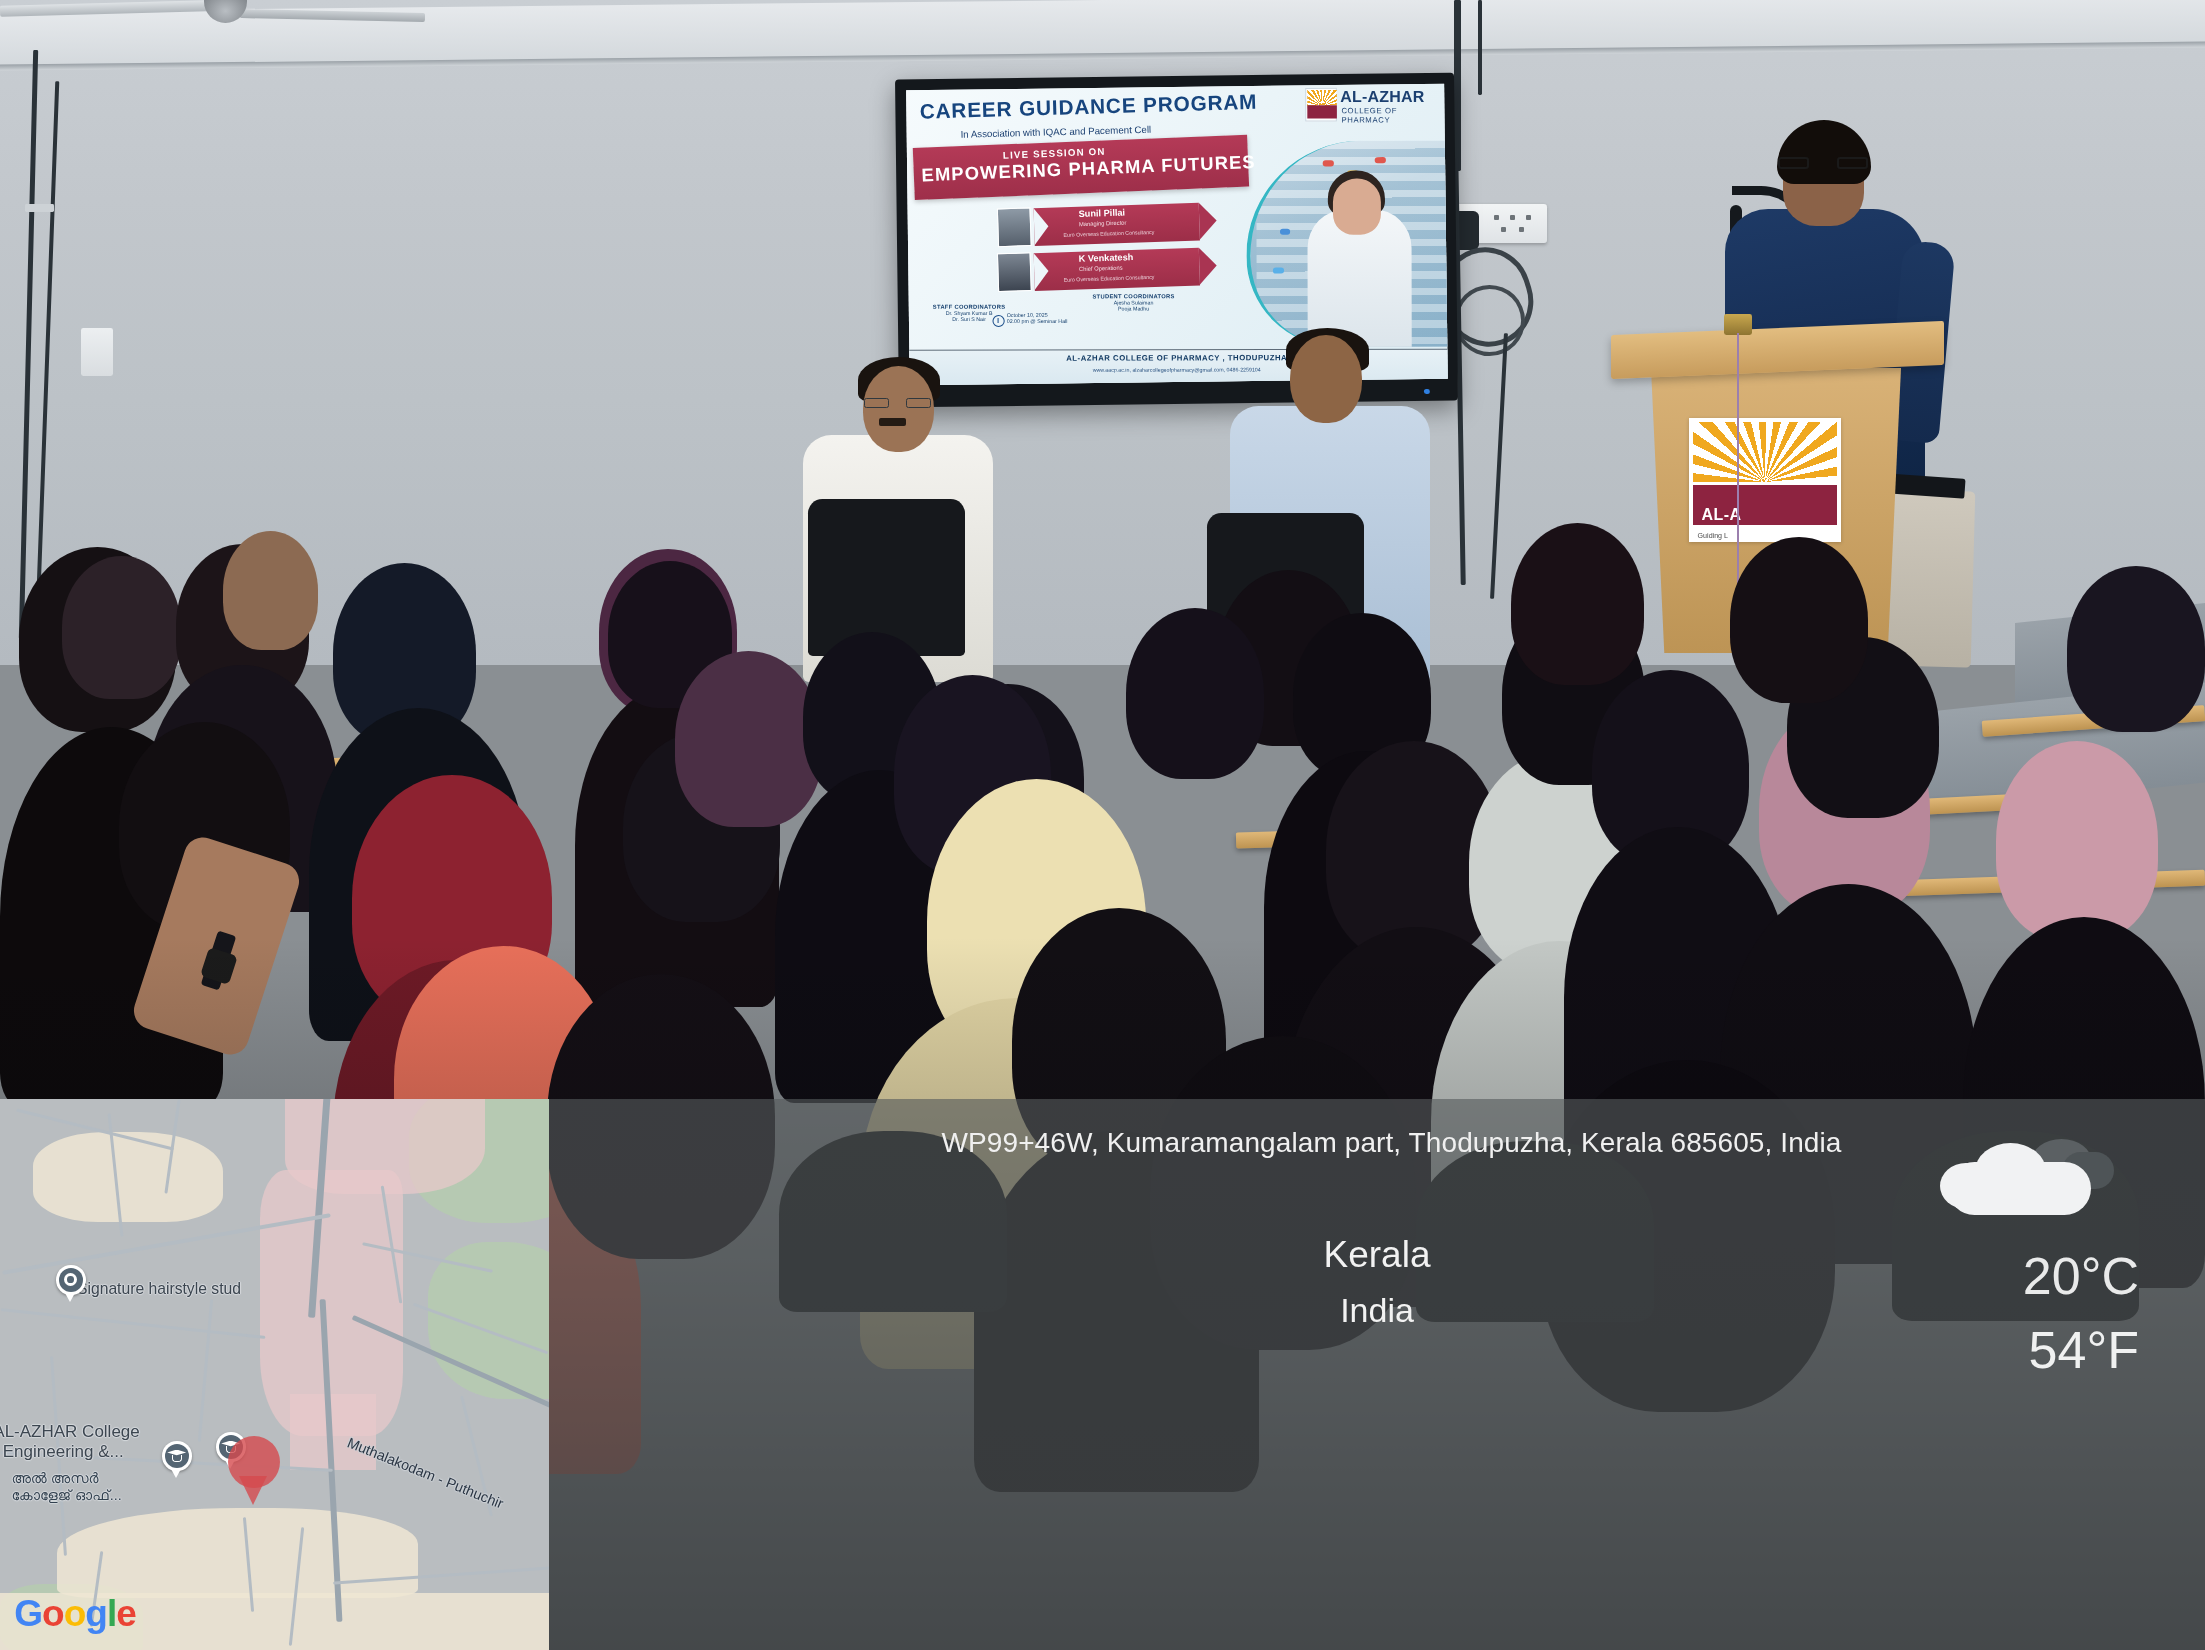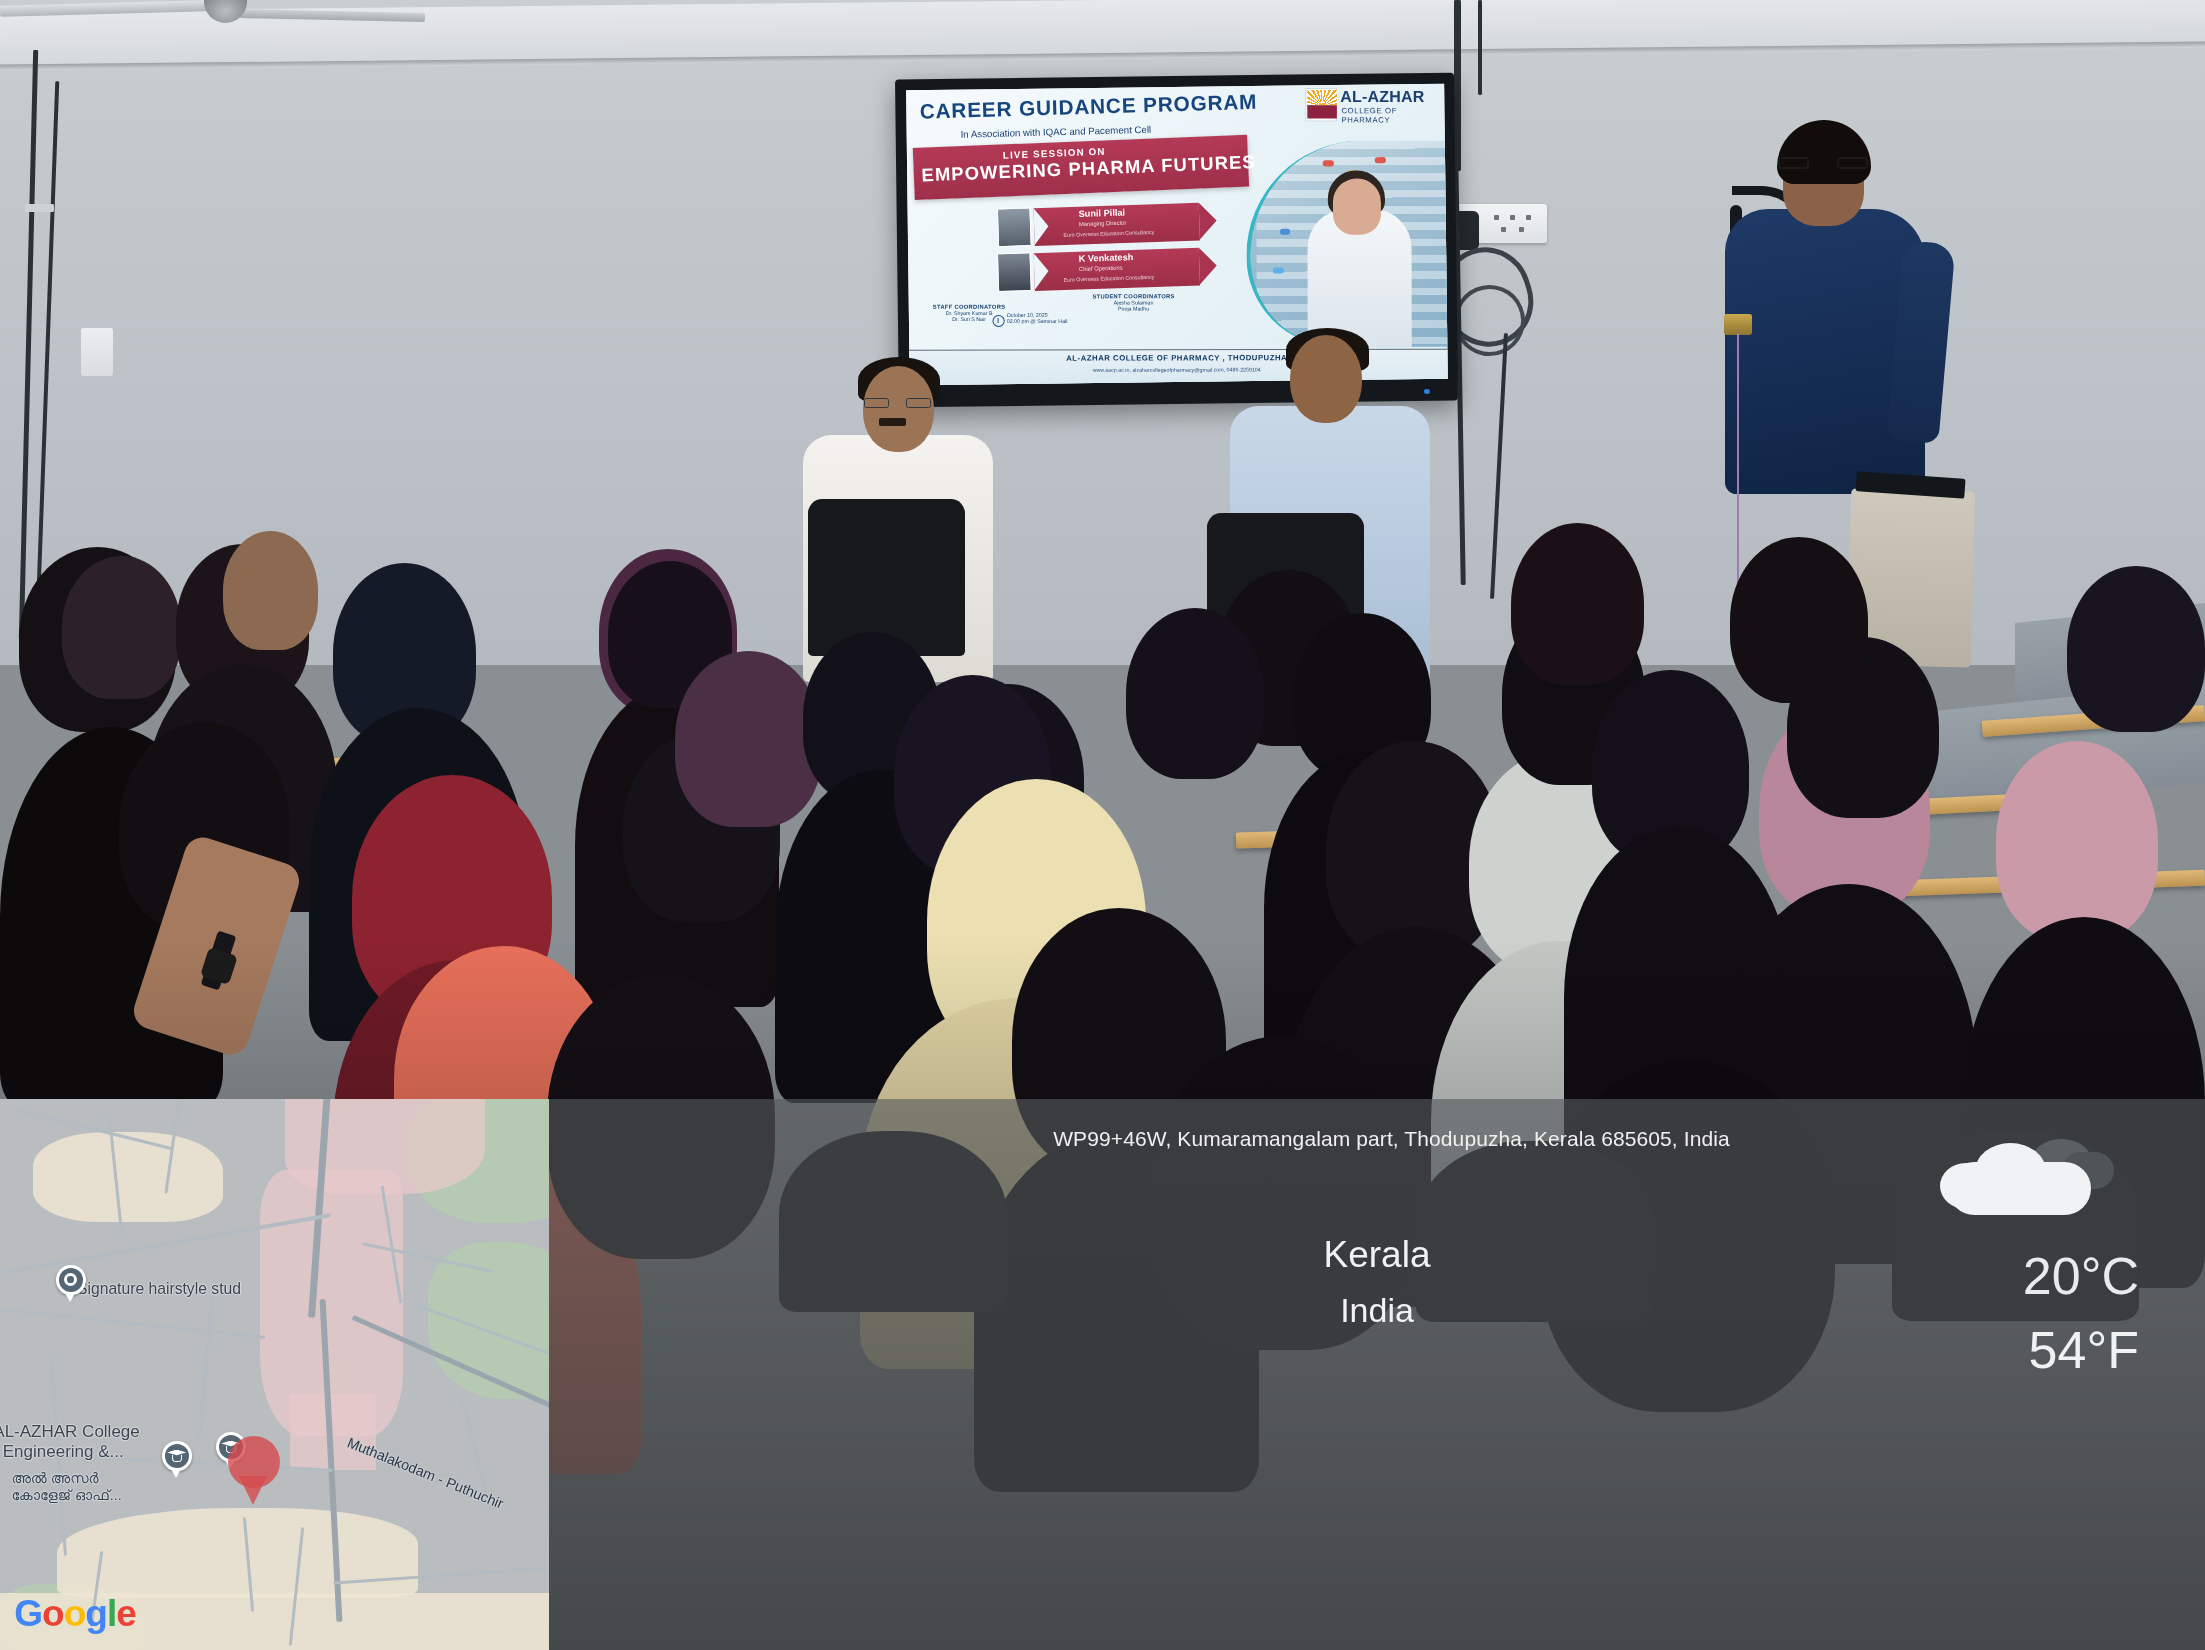--- a/index.html
+++ b/index.html
@@ -505,21 +505,21 @@
   .g-b{ color:#4285F4; } .g-r{ color:#EA4335; }
   .g-y{ color:#FBBC05; } .g-g{ color:#34A853; }
 
   .info-panel{
     position:absolute; left:549px; top:0; right:0; height:551px;
     background:rgba(86,90,92,.62);
     color:#ffffff;
   }
   .addr{
     position:absolute; left:0; right:0; top:27.6px;
-    text-align:center; font-size:21px; color:#f0f0f0;
+    text-align:center; font-size:28px; color:#f0f0f0;
     letter-spacing:0.1px;
     margin-left:29px;
   }
   .city{
     position:absolute; left:0; right:0; top:71px;
     text-align:center; font-size:44px; color:#f2f2f2;
   }
   .state{
     position:absolute; left:0; right:0; top:135px;
     text-align:center; font-size:37px; color:#f2f2f2;
@@ -683,20 +683,31 @@
     <div class="sp-arm"></div>
     <div class="sp-pants"></div>
     <div class="sp-belt"></div>
     <div class="sp-head"></div>
     <div class="sp-hair"></div>
     <div class="sp-glasses">
       <div class="lens" style="left:0"></div>
       <div class="lens" style="right:0"></div>
     </div>
 
+    <div class="podium">
+      <div class="podium-body"></div>
+      <div class="podium-top"></div>
+      <div class="podium-sign">
+        <div class="podium-sun"></div>
+        <div class="podium-maroon">
+          <div class="podium-txt">AL-A</div>
+        </div>
+        <div class="podium-tag">Guiding L</div>
+      </div>
+    </div>
     <div class="mic-base"></div>
     <div class="mic-wire"></div>
 
     <div class="dg-body dg1-body"></div>
     <div class="dg-hair dg1-hair"></div>
     <div class="dg-head dg1-head"></div>
     <div class="dg1-glass">
       <div class="lens" style="left:0"></div>
         <div class="lens" style="right:0"></div>
     </div>

